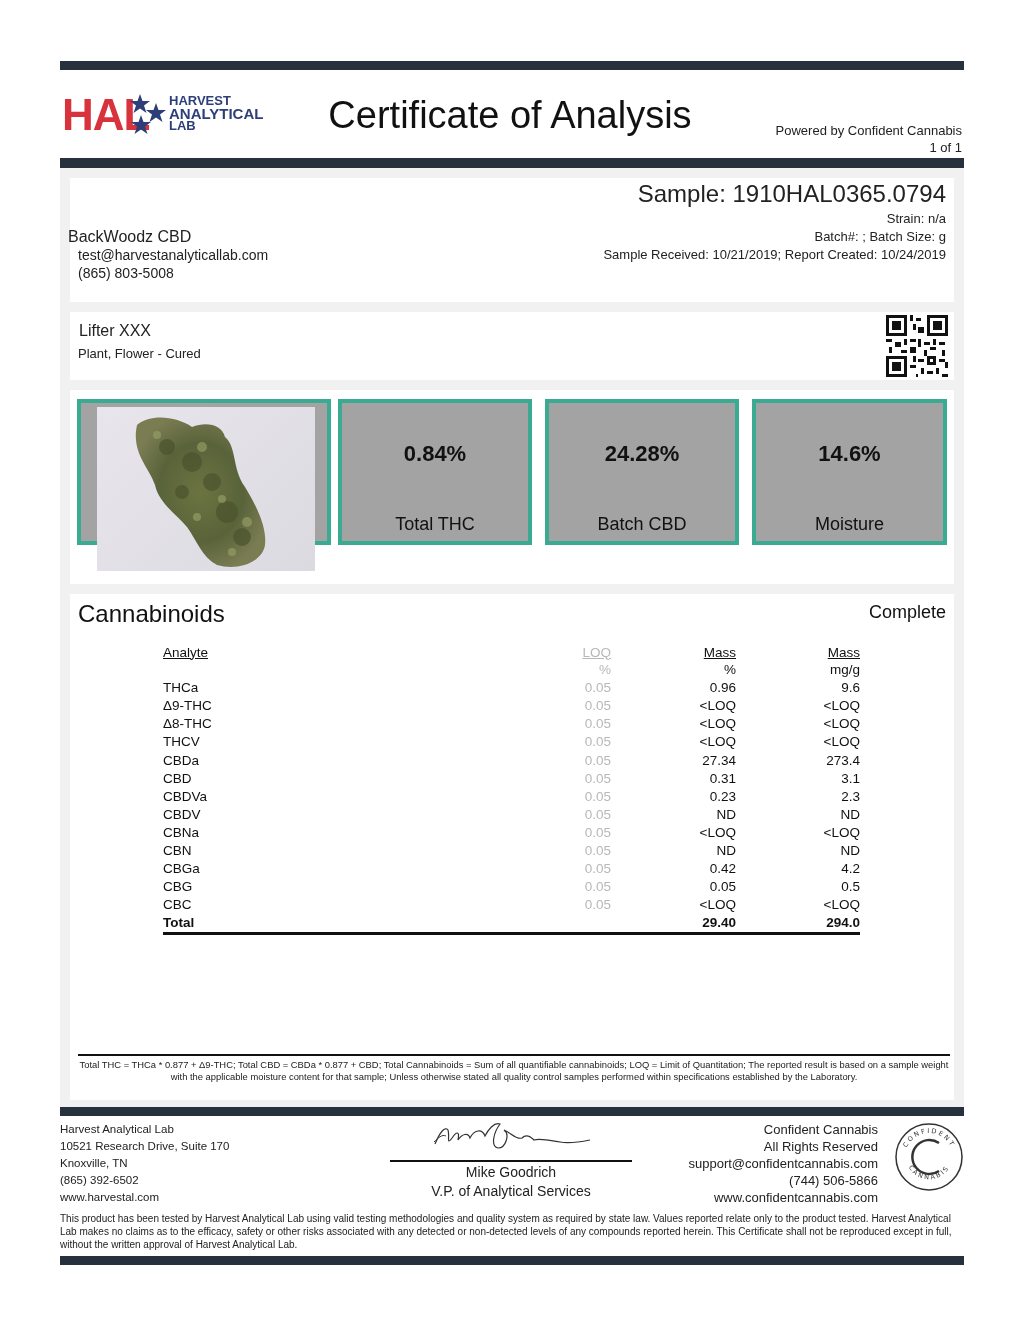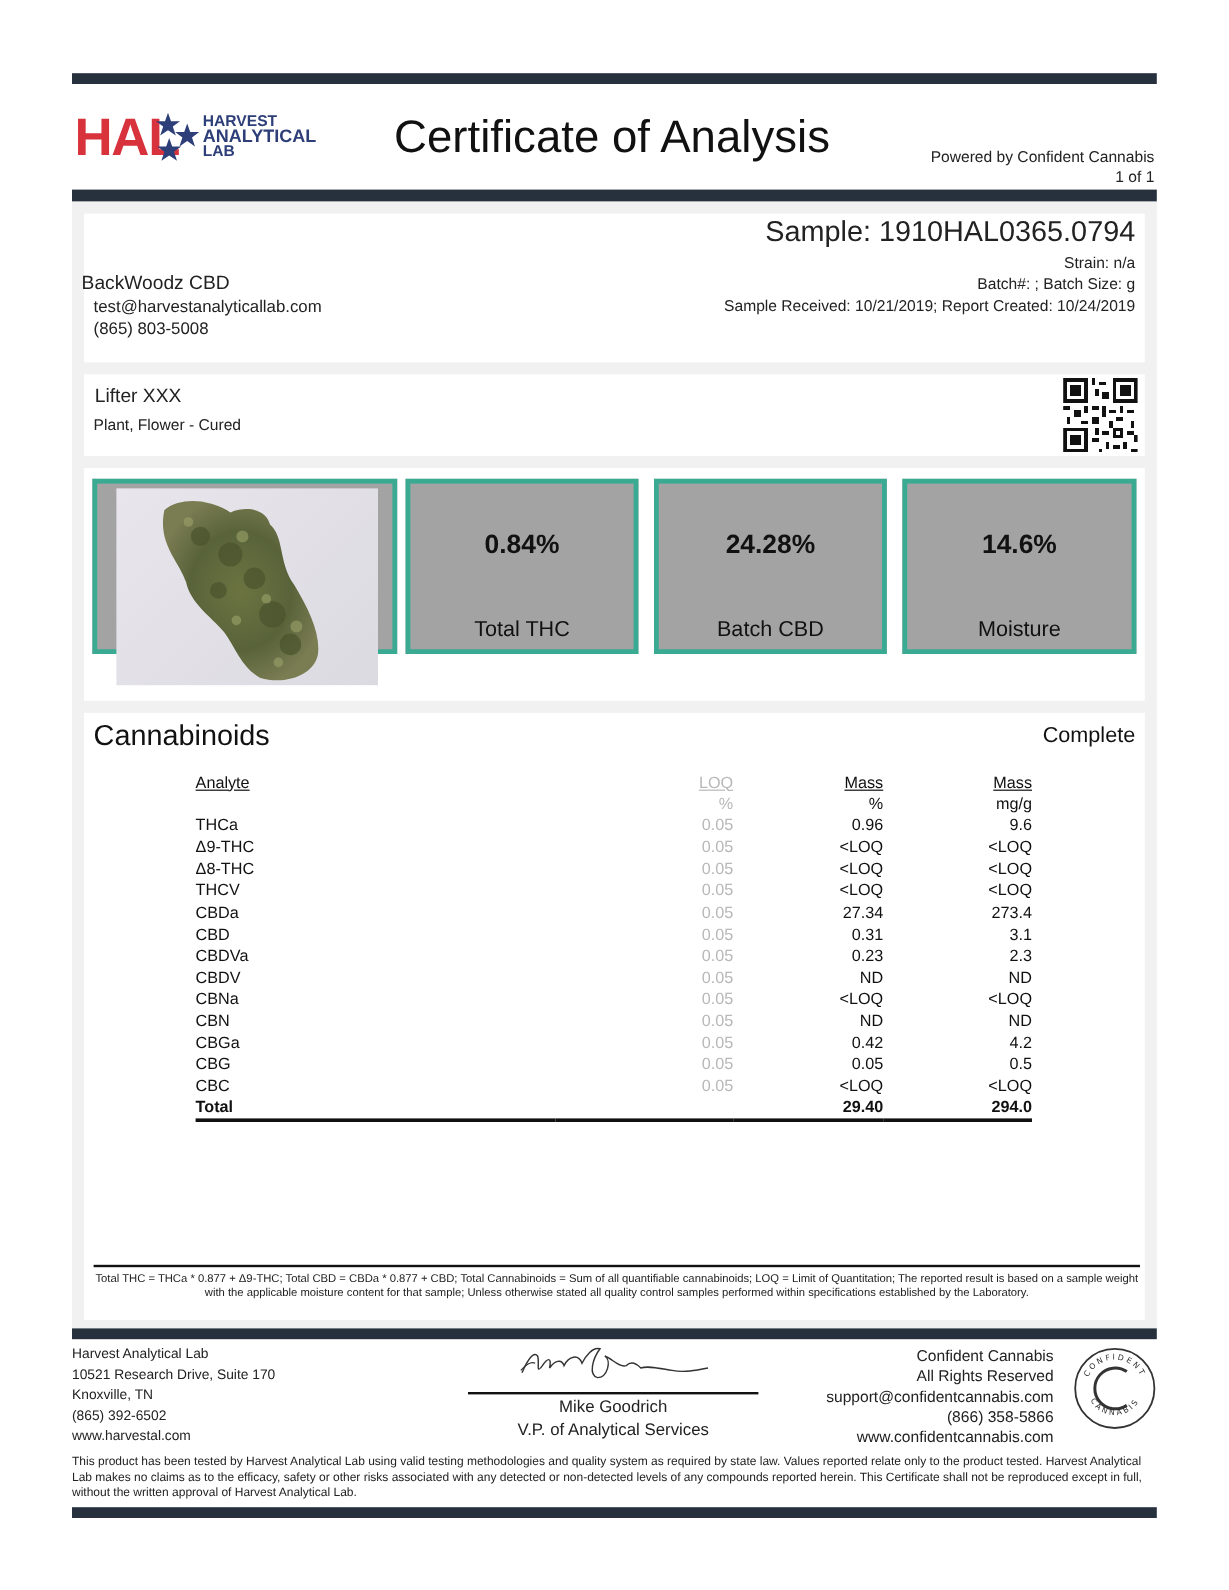--- a/index.html
+++ b/index.html
@@ -324,21 +324,21 @@
 <div class="abs sig-line"></div>
 <div class="abs sig-name">
   <div>Mike Goodrich</div>
   <div>V.P. of Analytical Services</div>
 </div>
 
 <div class="abs foot-right">
   <div>Confident Cannabis</div>
   <div>All Rights Reserved</div>
   <div>support@confidentcannabis.com</div>
-  <div>(866) 358-5866</div>
+  <div>(744) 506-5866</div>
   <div>www.confidentcannabis.com</div>
 </div>
 
 <svg class="abs cc-logo" viewBox="0 0 72 72">
   <circle cx="36" cy="36" r="33" fill="none" stroke="#333" stroke-width="1.5"></circle>
   <path d="M46,22 A17,17 0 1 0 46,50" fill="none" stroke="#333" stroke-width="2.5"></path>
   <defs>
     <path id="arcTop" d="M12,36 A24,24 0 0 1 60,36"></path>
     <path id="arcBot" d="M14,42 A23,23 0 0 0 58,42"></path>
   </defs>

